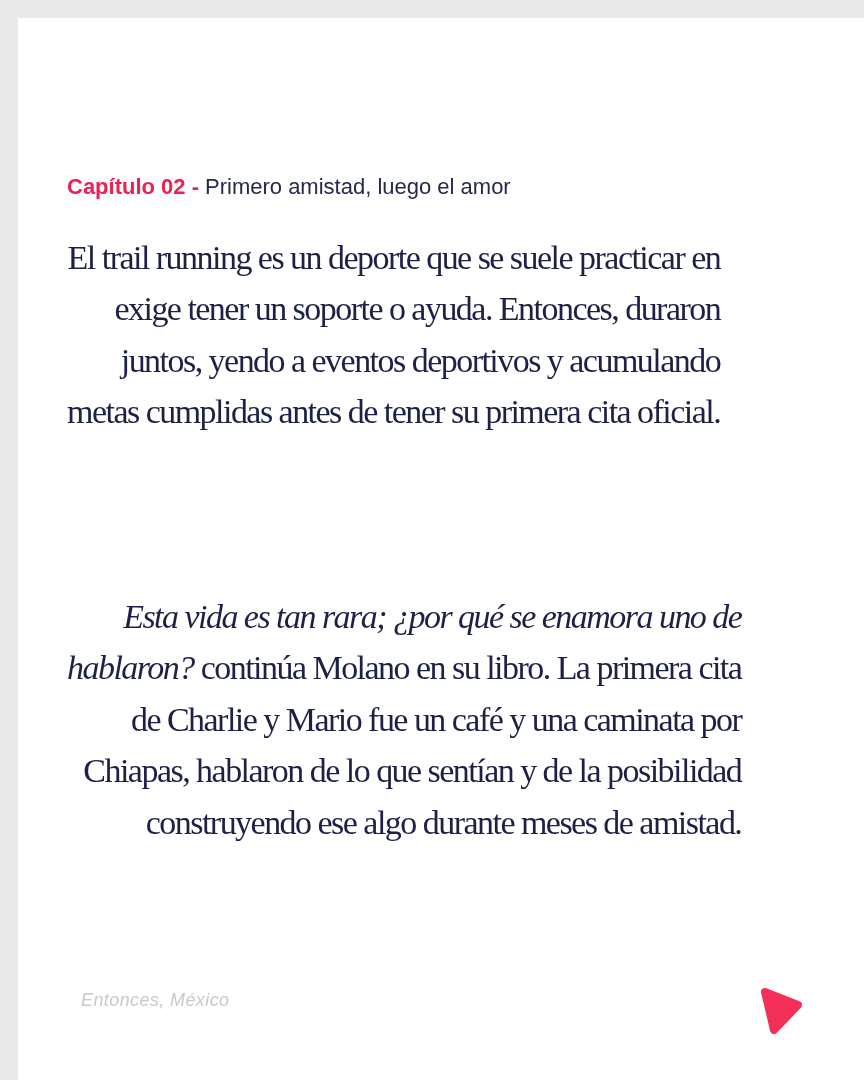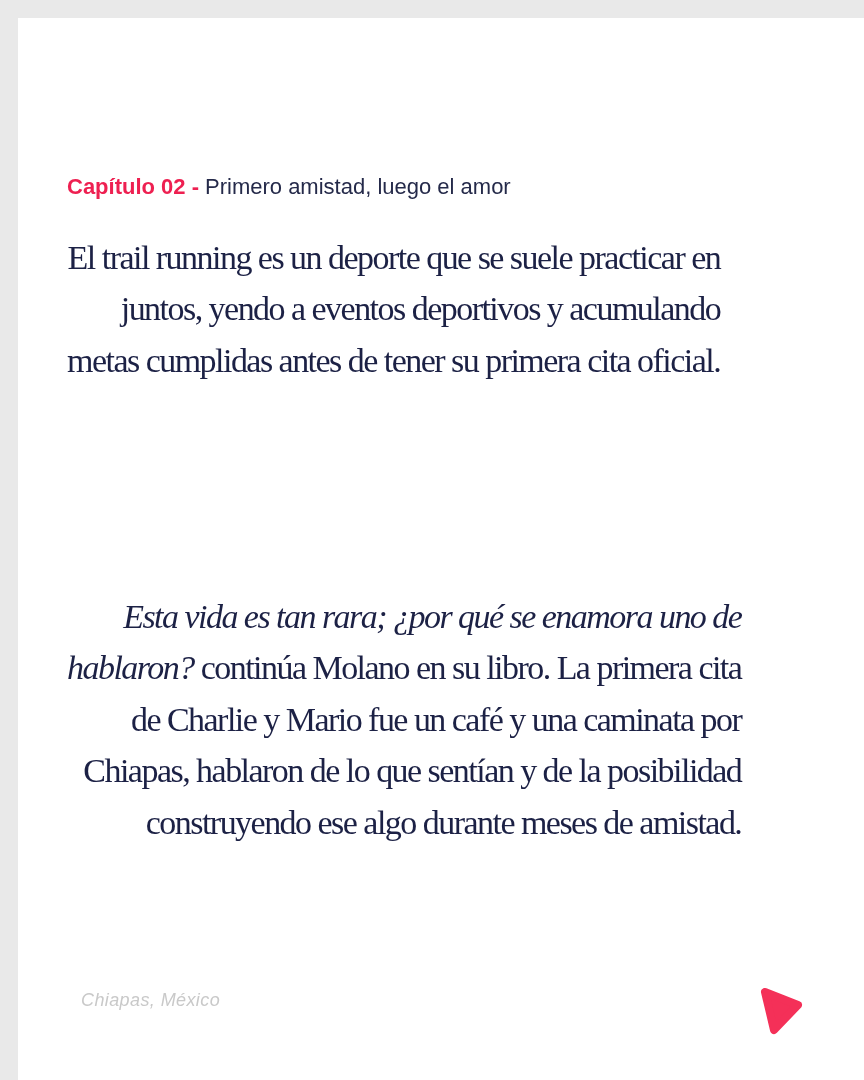--- a/index.html
+++ b/index.html
@@ -88,33 +88,34 @@
 <body>
 
 <div class="page">
 
   <div class="chapter-header">
     <span class="chapter-label">Capítulo 02 -</span><span class="chapter-title">Primero amistad, luego el amor</span>
   </div>
 
   <div class="para p1">
     <span class="line">El trail running es un deporte que se suele practicar en</span>
+    <span class="line">exige tener un soporte o ayuda. Entonces, duraron</span>
     <span class="line">juntos, yendo a eventos deportivos y acumulando</span>
     <span class="line">metas cumplidas antes de tener su primera cita oficial.</span>
   </div>
 
   <div class="para p2">
     <span class="line italic">Esta vida es tan rara; ¿por qué se enamora uno de</span>
     <span class="line"><em>hablaron?</em><span> continúa Molano en su libro. La primera cita</span></span>
     <span class="line">de Charlie y Mario fue un café y una caminata por</span>
     <span class="line">Chiapas, hablaron de lo que sentían y de la posibilidad</span>
     <span class="line">construyendo ese algo durante meses de amistad.</span>
   </div>
 
-  <div class="caption">Chiapas, México</div>
+  <div class="caption">Entonces, México</div>
 
   <div class="next-arrow">
     <svg viewBox="0 0 50 54">
       <polygon class="arrow-shape" points="8,8 41,21 17,46"></polygon>
     </svg>
   </div>
 
 </div>
 
 </body></html>

